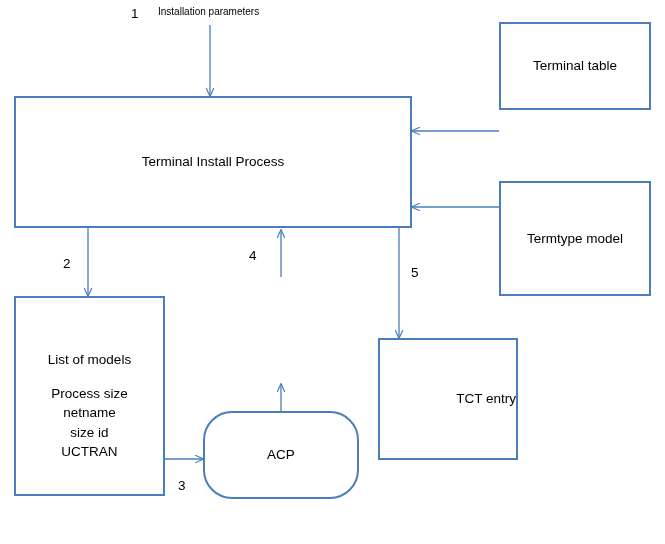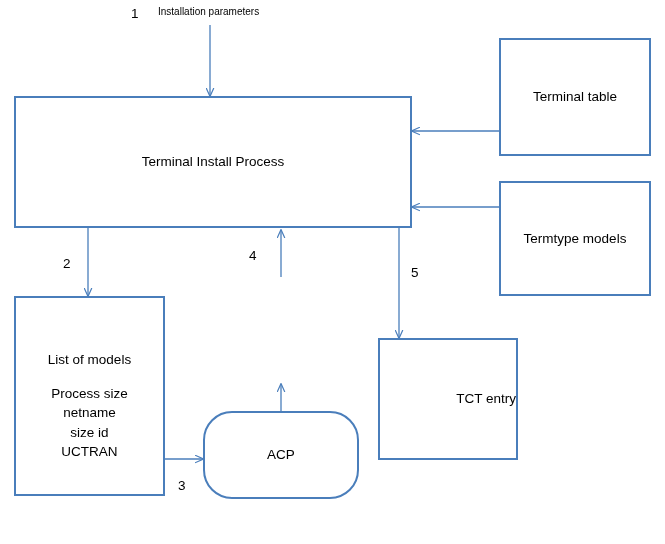--- a/index.html
+++ b/index.html
@@ -98,26 +98,26 @@
 
   <div class="num" style="left:63px; top:256px;">2</div>
   <div class="num" style="left:178px; top:478px;">3</div>
   <div class="num" style="left:249px; top:248px;">4</div>
   <div class="num" style="left:411px; top:265px;">5</div>
 
   <div class="box" style="left:14px; top:96px; width:398px; height:132px;">
     <span class="line">Terminal Install Process</span>
   </div>
 
-  <div class="box" style="left:499px; top:38px; width:152px; height:118px;">
+  <div class="box" style="left:499px; top:22px; width:152px; height:88px;">
     <span class="line">Terminal table</span>
   </div>
 
   <div class="box" style="left:499px; top:181px; width:152px; height:115px;">
-    <span class="line">Termtype models</span>
+    <span class="line">Termtype model</span>
   </div>
 
   <div class="box" style="left:14px; top:296px; width:151px; height:200px;">
     <div class="boxtext-multi">
       <span class="line">List of models</span>
       <span class="gap"></span>
       <span class="line">Process size</span>
       <span class="line">netname</span>
       <span class="line">size id</span>
       <span class="line">UCTRAN</span>

